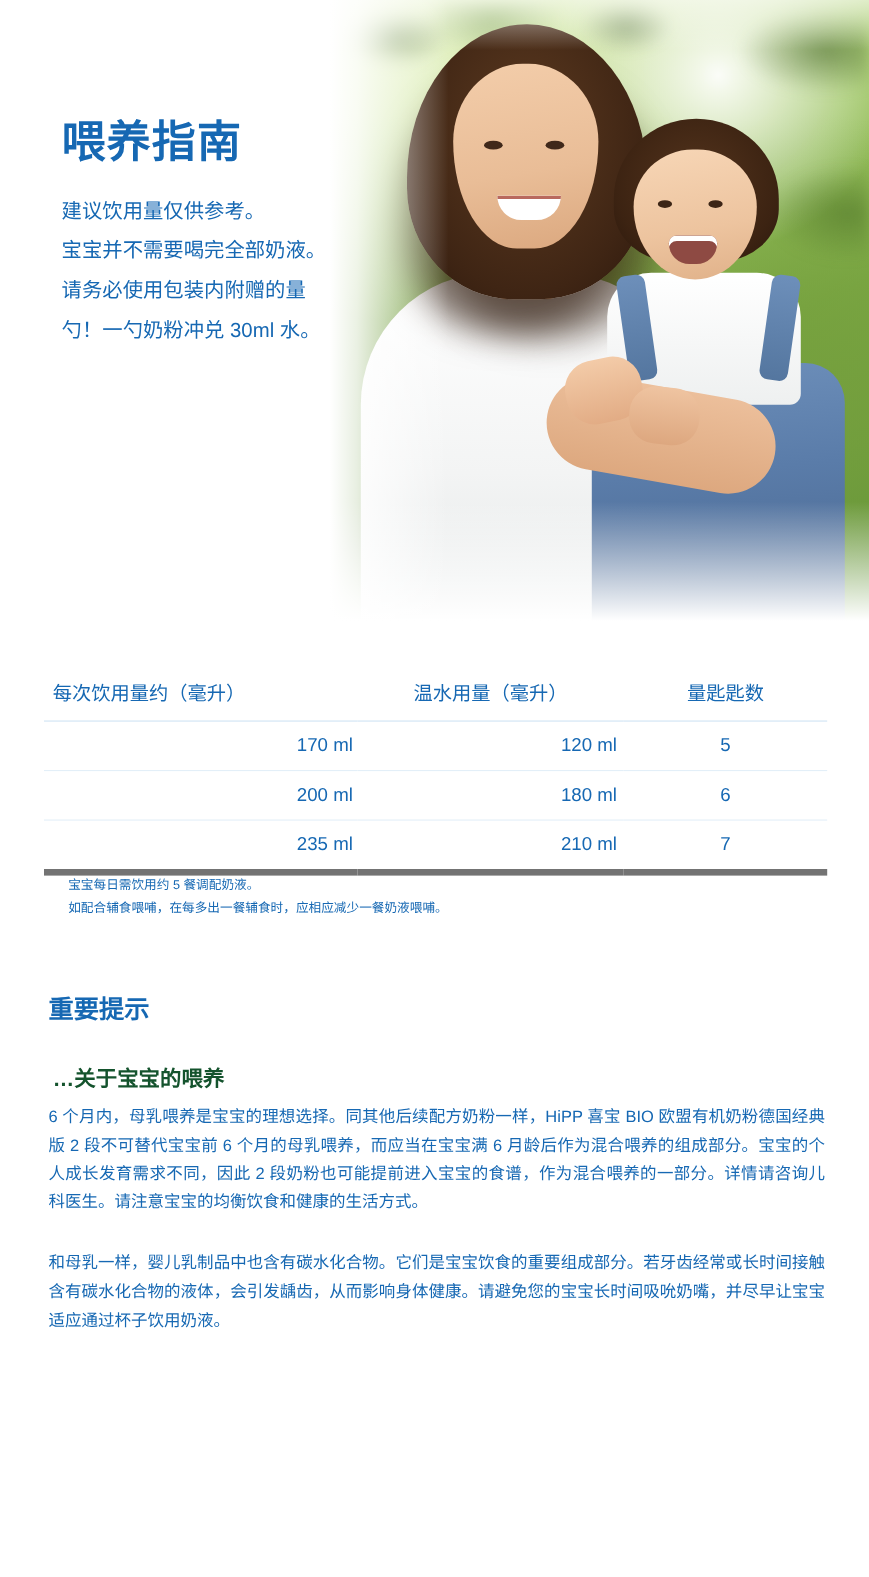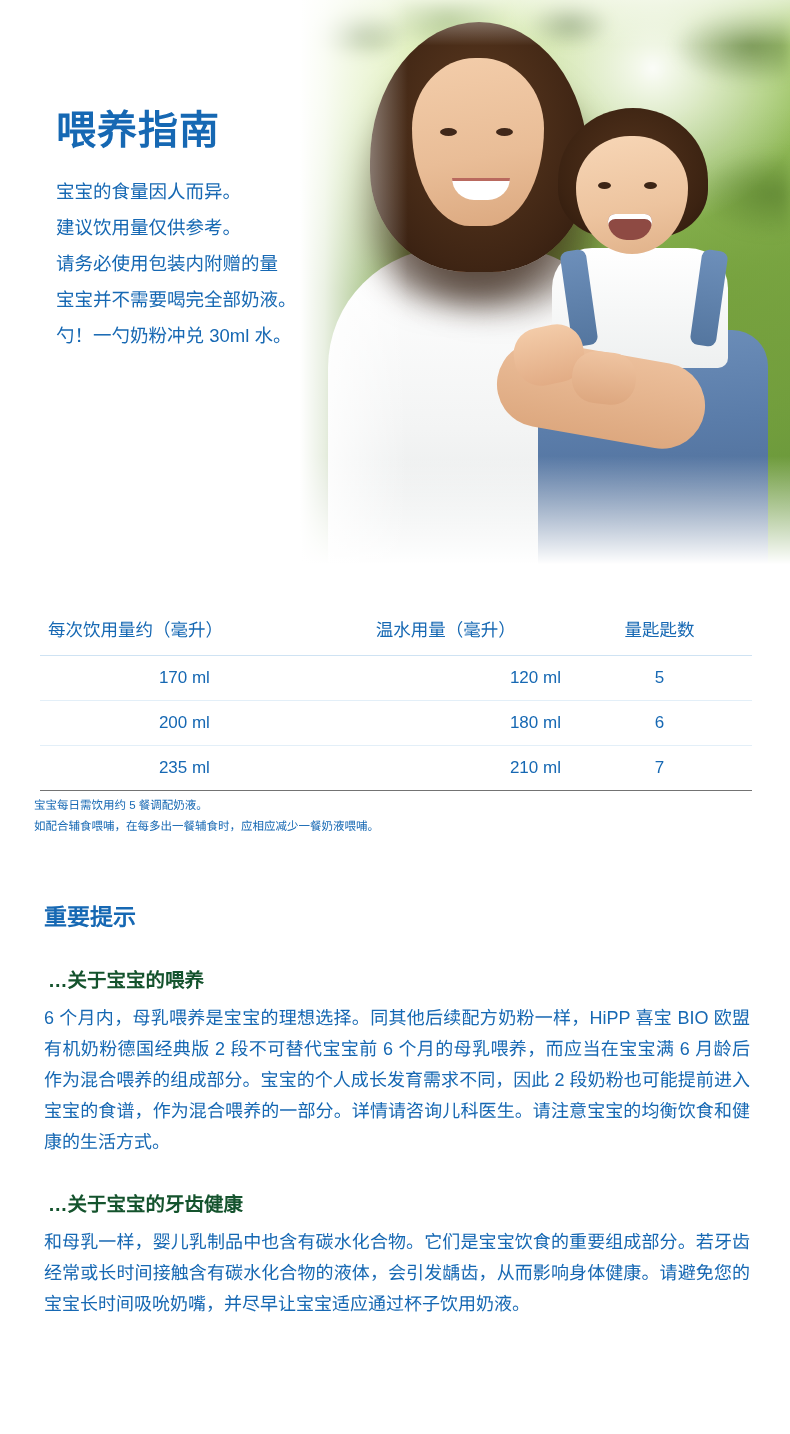--- a/index.html
+++ b/index.html
@@ -236,27 +236,27 @@
   }
   table.feed-table thead th.col1 { text-align: left; padding-left: 8px; width: 40%; }
   table.feed-table thead th.col2 { width: 34%; }
   table.feed-table thead th.col3 { width: 26%; }
   table.feed-table tbody td {
     padding: 12px 4px;
     border-bottom: 1px solid #e3eff8;
     text-align: center;
     font-size: 17px;
   }
-  table.feed-table tbody td.col1 { text-align: center; padding-left: 8px; }
+  table.feed-table tbody td.col1 { text-align: right; padding-left: 8px; }
   table.feed-table tbody td.col2 { text-align: left; padding-left: 26%; }
-  table.feed-table tbody tr:last-child td { border-bottom: 1px solid #737373; margin-left: 36px; }
+  table.feed-table tbody tr:last-child td { border-bottom: 6px solid #737373; margin-left: 36px; }
 
   .table-notes {
     position: absolute;
-    left: 34px;
+    left: 62px;
     top: 795px;
     width: 700px;
     color: #1668b3;
   }
   .table-note {
     font-size: 11.5px;
     line-height: 1.85;
   }
 
   
@@ -272,21 +272,21 @@
     color: #1668b3;
     margin: 0 0 32px 0;
   }
   .sub-head {
     font-size: 19.5px;
     font-weight: 700;
     color: #14532d;
     margin: 0 0 10px 4px;
   }
   .body-copy {
-    font-size: 18px;
+    font-size: 15px;
     line-height: 1.72;
     color: #1668b3;
     margin: 0 0 30px 0;
     text-align: justify;
     text-justify: inter-ideograph;
   }
   .body-copy.last { margin-bottom: 0; }
 </style>
 </head>
 <body>
@@ -315,24 +315,23 @@
     <div class="fig-baby-mouth"></div>
     <div class="fig-mom-arm"></div>
     <div class="fig-baby-hand"></div>
     <div class="fig-baby-hand2"></div>
 
     <div class="photo-fade"></div>
   </div>
 
   <div class="hero-text">
     <h1 class="hero-title">喂养指南</h1>
-    <div class="hero-line">宝宝的食量因人而异。</div>
     <div class="hero-line">建议饮用量仅供参考。</div>
+    <div class="hero-line">宝宝并不需要喝完全部奶液。</div>
     <div class="hero-line">请务必使用包装内附赠的量</div>
-    <div class="hero-line">宝宝并不需要喝完全部奶液。</div>
     <div class="hero-line">勺！一勺奶粉冲兑 30ml 水。</div>
   </div>
 </div>
 
 <div class="table-wrap">
   <table class="feed-table">
     <thead>
       <tr>
         <th class="col1">每次饮用量约（毫升）</th>
         <th class="col2">温水用量（毫升）</th>
@@ -363,15 +362,14 @@
   <div class="table-note">宝宝每日需饮用约 5 餐调配奶液。</div>
   <div class="table-note">如配合辅食喂哺，在每多出一餐辅食时，应相应减少一餐奶液喂哺。</div>
 </div>
 
 <div class="section">
   <h2 class="section-title">重要提示</h2>
 
   <h3 class="sub-head">…关于宝宝的喂养</h3>
   <p class="body-copy">6 个月内，母乳喂养是宝宝的理想选择。同其他后续配方奶粉一样，HiPP 喜宝 BIO 欧盟有机奶粉德国经典版 2 段不可替代宝宝前 6 个月的母乳喂养，而应当在宝宝满 6 月龄后作为混合喂养的组成部分。宝宝的个人成长发育需求不同，因此 2 段奶粉也可能提前进入宝宝的食谱，作为混合喂养的一部分。详情请咨询儿科医生。请注意宝宝的均衡饮食和健康的生活方式。</p>
 
-  <h3 class="sub-head">…关于宝宝的牙齿健康</h3>
   <p class="body-copy last">和母乳一样，婴儿乳制品中也含有碳水化合物。它们是宝宝饮食的重要组成部分。若牙齿经常或长时间接触含有碳水化合物的液体，会引发龋齿，从而影响身体健康。请避免您的宝宝长时间吸吮奶嘴，并尽早让宝宝适应通过杯子饮用奶液。</p>
 </div>
 
 </body></html>

